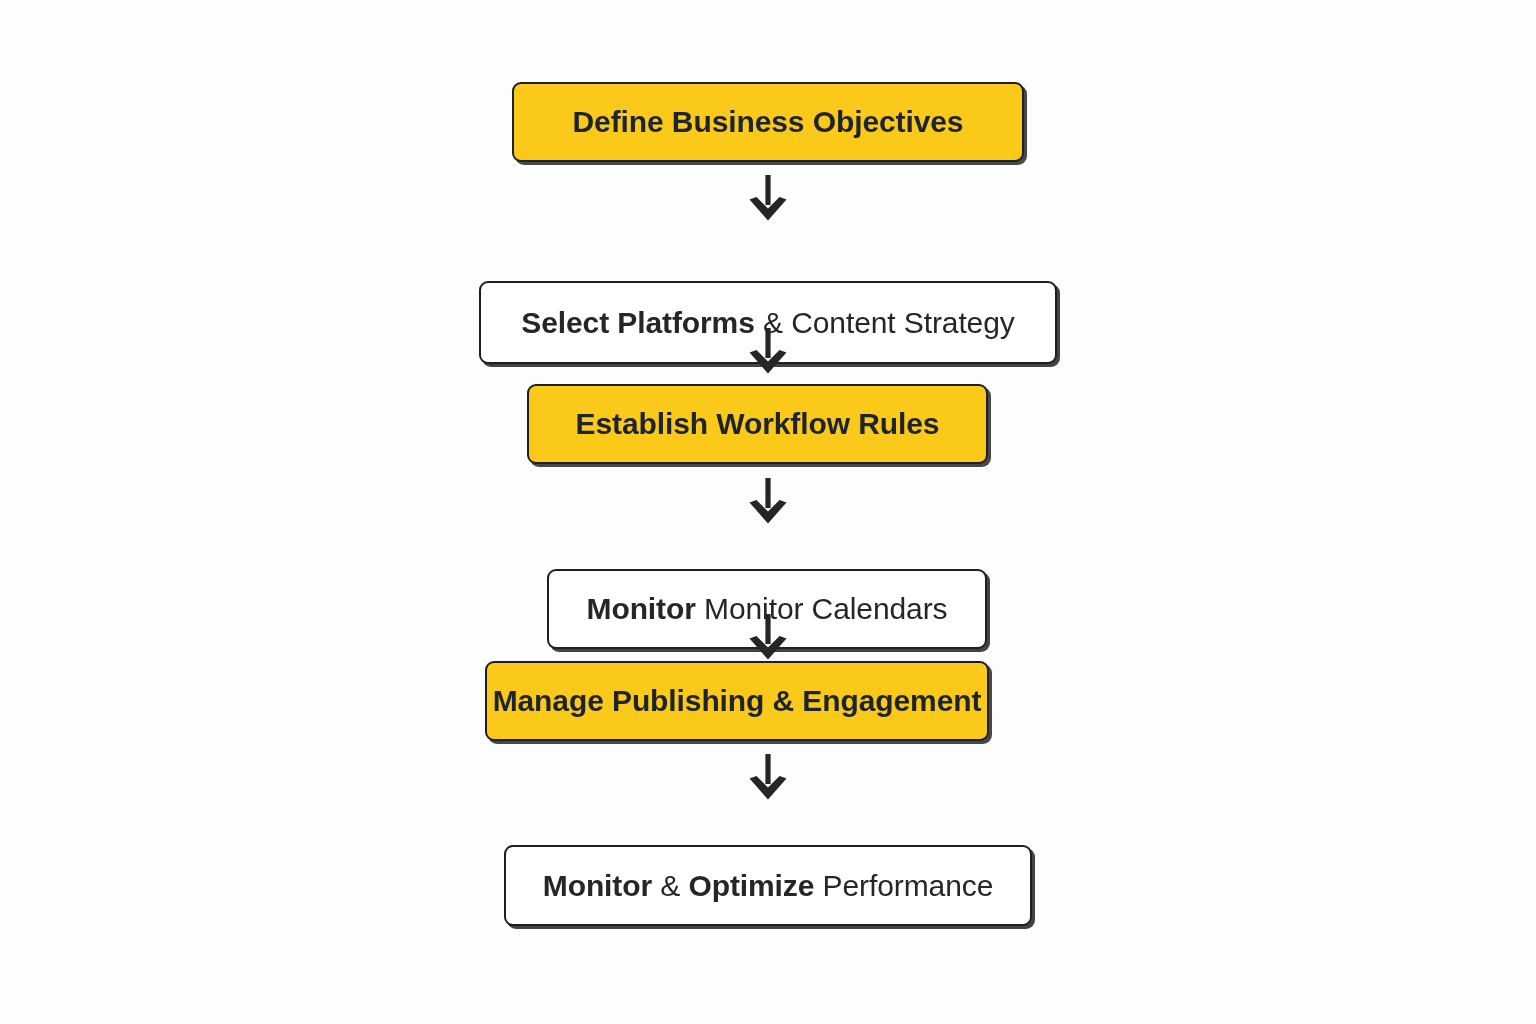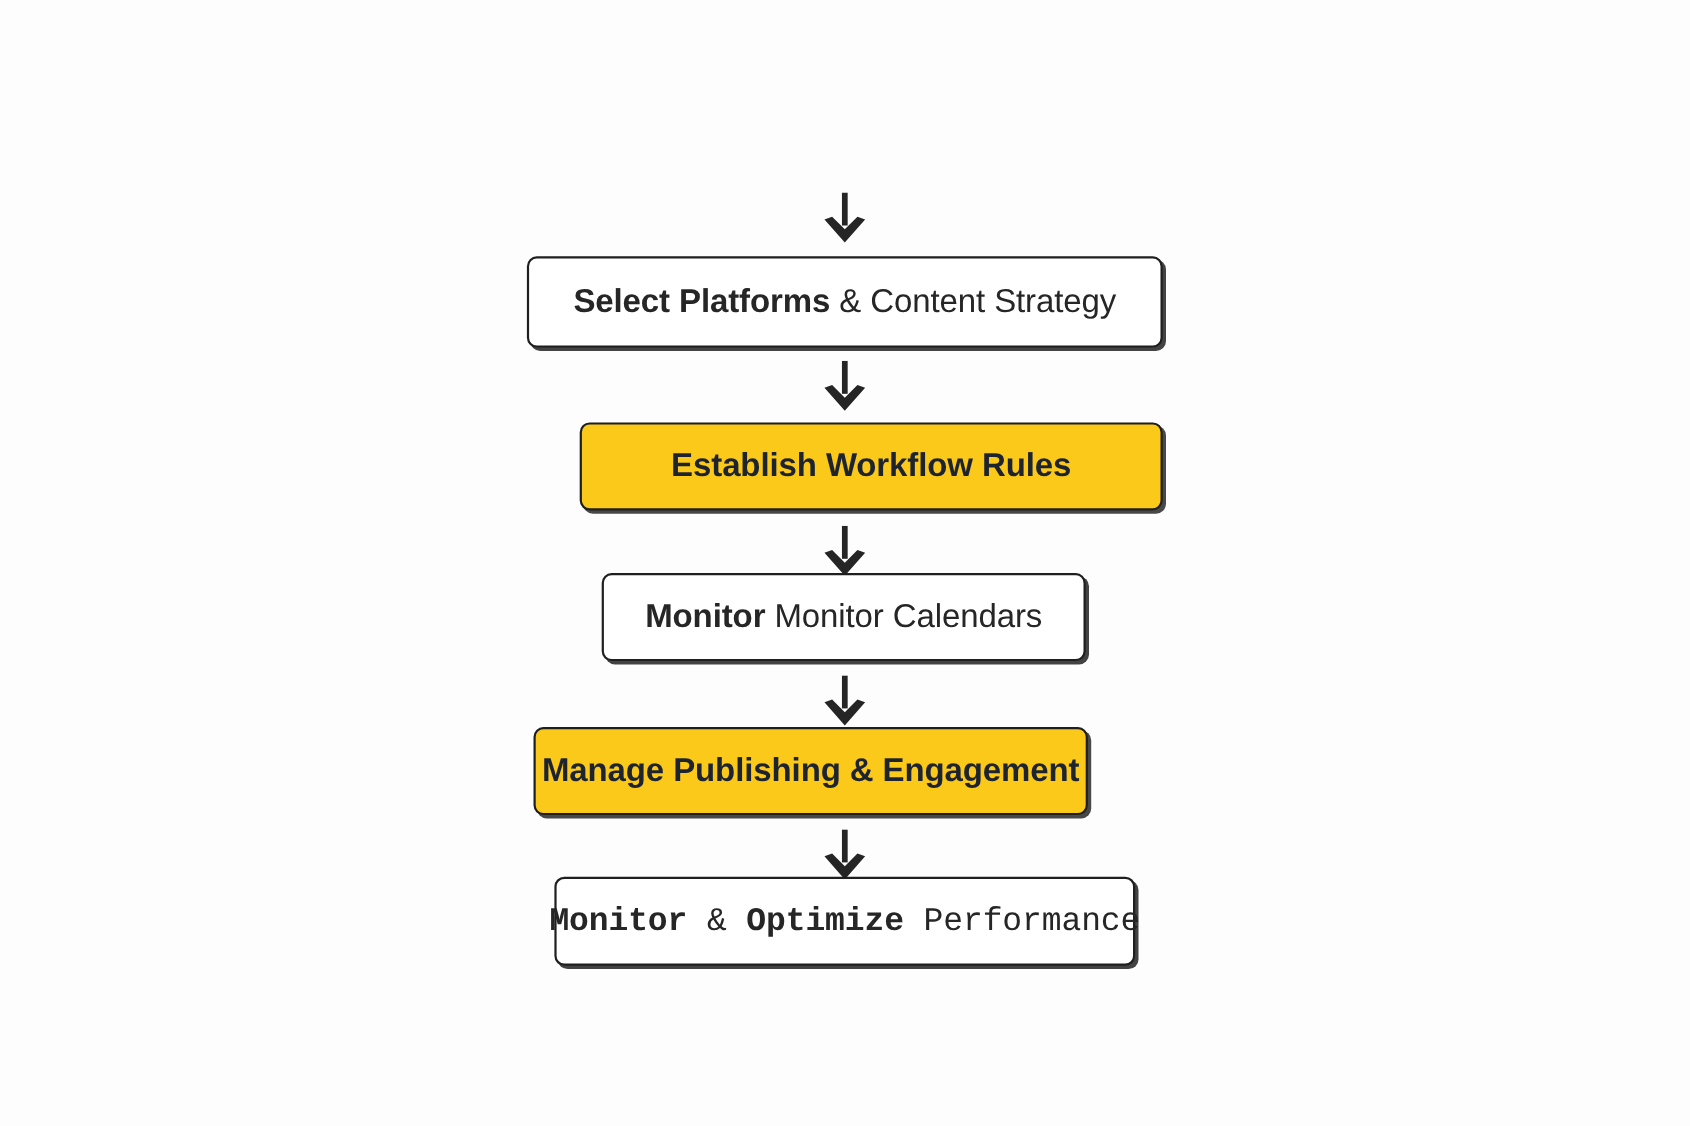--- a/index.html
+++ b/index.html
@@ -36,58 +36,64 @@
     letter-spacing: -0.1px;
   }
   .node.accent {
     background: #fbc91a;
     color: #1d2430;
   }
   .node.plain {
     background: #ffffff;
     color: #262626;
     box-shadow: 3px 3px 0 rgba(20, 20, 20, 0.80);
+    margin-top: 48px;
   }
   .node .label {
     font-size: 30px;
     line-height: 1;
     padding: 0 6px;
   }
   .node .label .b { font-weight: 700; }
   .node .label .n { font-weight: 400; }
   .node.accent .label .b,
   .node.accent .label .n { font-weight: 700; }
 
   
   #node-0 { left: 512px; top: 82px;  width: 512px; height: 80px; }
   #node-1 { left: 479px; top: 233px; width: 578px; height: 83px; }
-  #node-2 { left: 527px; top: 384px; width: 530px; height: 80px; }
+  #node-2 { left: 527px; top: 384px; width: 461px; height: 80px; }
   #node-3 { left: 547px; top: 521px; width: 440px; height: 80px; }
   #node-4 { left: 485px; top: 661px; width: 504px; height: 80px; }
-  #node-5 { left: 504px; top: 797px; width: 528px; height: 81px; font-family: Liberation Mono, monospace; }
+  #node-5 { left: 504px; top: 797px; width: 528px; height: 81px; }
 
   
   .arrow {
     position: absolute;
     left: 746px;
     width: 44px;
     height: 46px;
   }
   .arrow svg { display: block; width: 44px; height: 46px; }
   #arrow-0 { top: 175px; }
   #arrow-1 { top: 328px; }
   #arrow-2 { top: 478px; }
   #arrow-3 { top: 614px; }
   #arrow-4 { top: 754px; }
 </style>
 </head>
 <body>
 
 <div id="flowchart-canvas">
 
+  <div class="node accent" id="node-0">
+    <span class="label">
+      <span class="b">Define Business Objectives</span>
+    </span>
+  </div>
 
   <div class="arrow" id="arrow-0">
     <svg viewBox="0 0 44 46" xmlns="http://www.w3.org/2000/svg" aria-hidden="true">
       <rect x="19.4" y="0" width="5.2" height="30" fill="#252525"></rect>
       <path d="M 22 45.5 L 3.5 24.5 L 10.5 22.0 L 22 33.5 L 33.5 22.0 L 40.5 24.5 Z" fill="#252525"></path>
     </svg>
   </div>
 
   <div class="node plain" id="node-1">
     <span class="label">

